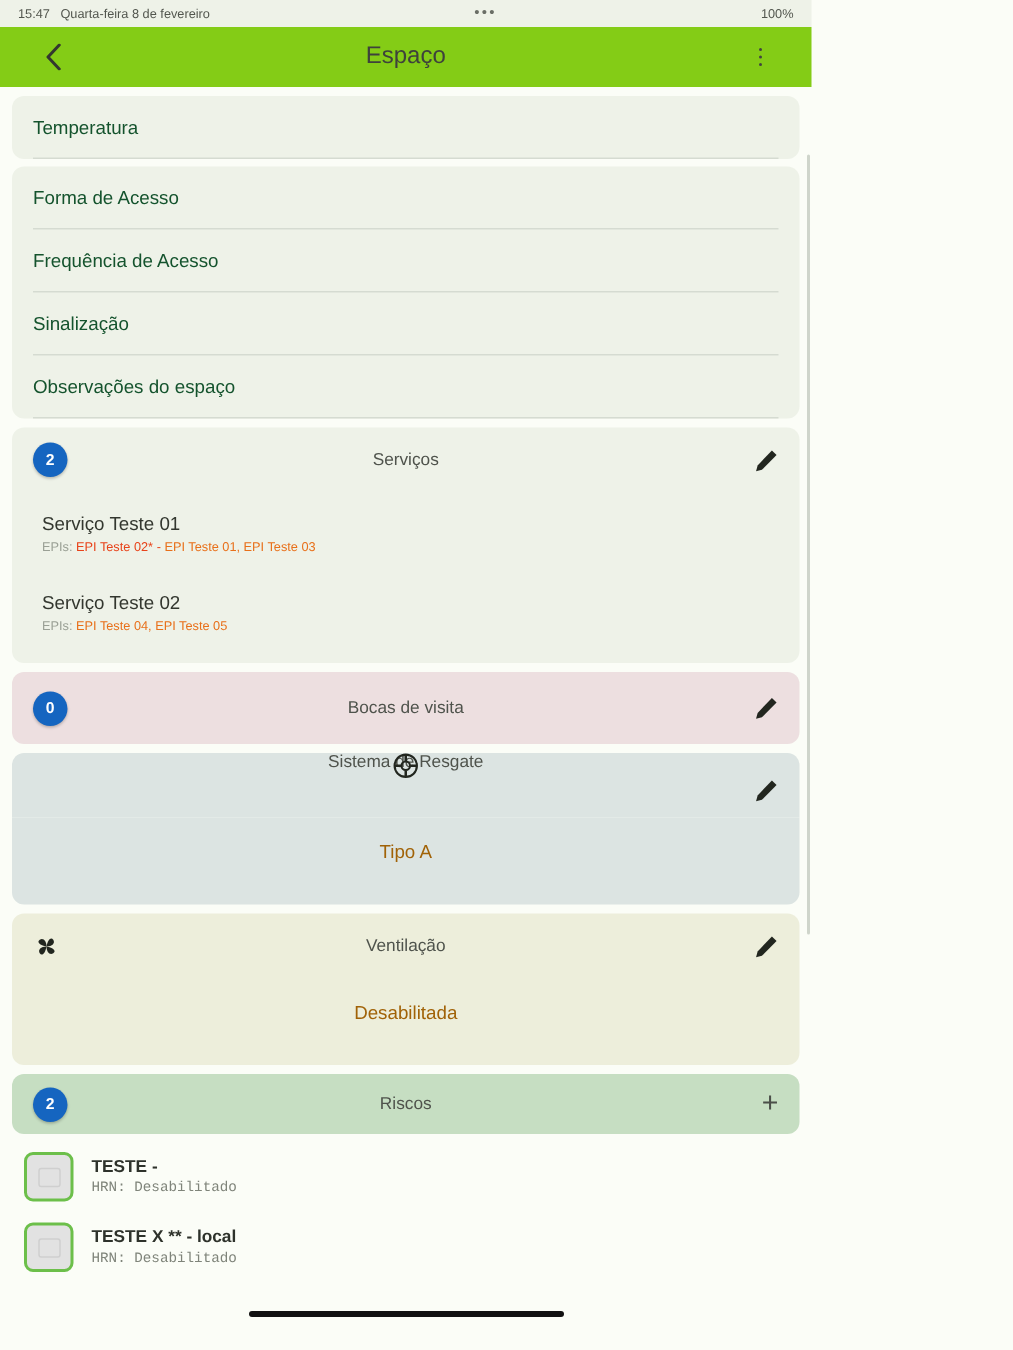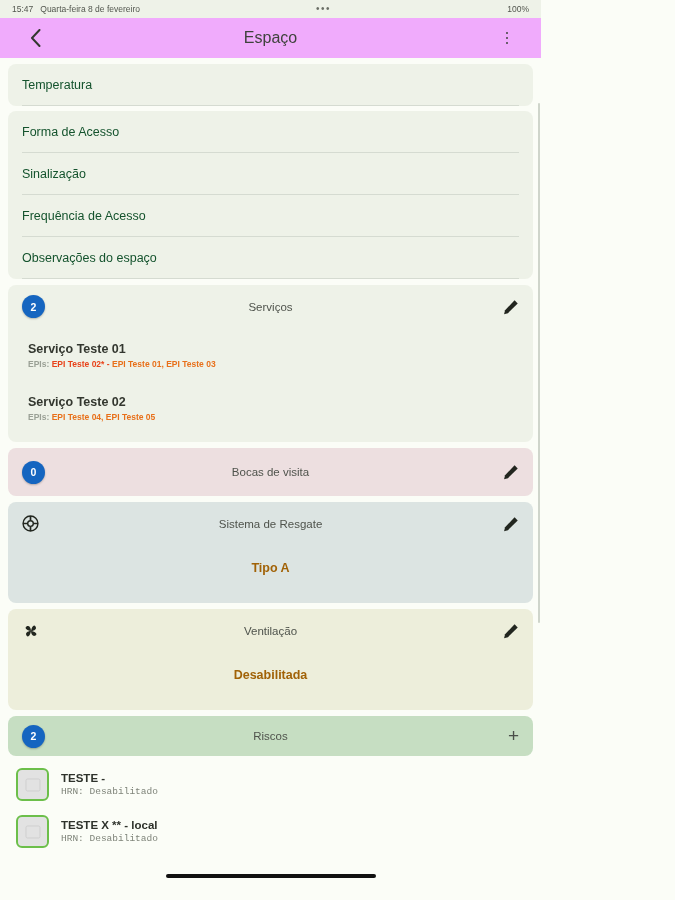--- a/index.html
+++ b/index.html
@@ -42,21 +42,21 @@
     position: relative; background: #3c403a;
   }
   .batt::after {
     content: ""; position: absolute; right: -3px; top: 2px;
     width: 2px; height: 4px; background: #3c403a; border-radius: 0 1px 1px 0;
   }
 
   
   .appbar {
     height: 40px;
-    background: #f0abfc;
+    background: #84cc16;
     display: flex;
     align-items: center;
     padding: 0 24px;
     flex: 0 0 auto;
     position: relative;
   }
   .back-btn {
     width: 22px; height: 24px; display: flex; align-items: center; justify-content: center;
     cursor: pointer;
   }
@@ -122,21 +122,20 @@
     z-index: 2;
   }
   .band-action { margin-left: auto; z-index: 2; cursor: pointer; display:flex; align-items:center; }
   .plus-ico { font-size: 19px; color: #4b4f49; line-height: 14px; }
 
   
   .sec-body {
     margin: 0 8px;
     border-radius: 0 0 8px 8px;
     padding: 6px 14px 12px 14px;
-    font-weight: bold;
   }
   .sec-body.serv { background: #eef2e8; padding-top: 8px; padding-bottom: 16px; }
   .sub-center { text-align: center; font-size: 12.5px; color: #a16207; padding: 10px 0 16px 0; }
 
   .serv-item { padding: 6px 0 4px 6px; }
   .serv-name { font-size: 12.5px; color: #33372f; margin-bottom: 3px; }
   .serv-epis { font-size: 8.5px; color: #9aa095; }
   .serv-epis .hl { color: #e8701a; }
   .serv-epis .hl-red { color: #e8431a; }
 
@@ -200,22 +199,22 @@
   <div class="content">
 
     <div class="scrollbar"></div>
 
     <div class="card top-card">
       <div class="field">Temperatura</div>
     </div>
 
     <div class="card">
       <div class="field">Forma de Acesso</div>
+      <div class="field">Frequência de Acesso</div>
       <div class="field">Sinalização</div>
-      <div class="field">Frequência de Acesso</div>
       <div class="field">Observações do espaço</div>
     </div>
 
     <div class="band" style="background:#eef2e8;">
       <div class="badge">2</div>
       <div class="band-title">Serviços</div>
       <div class="band-action">
         <svg width="16" height="16" viewBox="0 0 20 20">
           <path d="M14.5 1.6 L18.4 5.5 L6.2 17.7 L1.3 19 L2.6 14.1 Z" fill="#22261f"></path>
         </svg>
@@ -243,21 +242,21 @@
     <div class="band rounded" style="background:#eddfe0;height:48px;margin-top:6px;">
       <div class="badge">0</div>
       <div class="band-title">Bocas de visita</div>
       <div class="band-action">
         <svg width="16" height="16" viewBox="0 0 20 20">
           <path d="M14.5 1.6 L18.4 5.5 L6.2 17.7 L1.3 19 L2.6 14.1 Z" fill="#22261f"></path>
         </svg>
       </div>
     </div>
 
-    <div class="band" style="background:#dce4e2;margin-top:6px;">
+    <div class="band" style="background:#dce4e2;margin-top:6px;flex-direction:column;">
       <svg width="17" height="17" viewBox="0 0 24 24" style="z-index:2">
         <circle cx="12" cy="12" r="10.5" fill="none" stroke="#22261f" stroke-width="2"></circle>
         <circle cx="12" cy="12" r="4" fill="none" stroke="#22261f" stroke-width="2"></circle>
         <path d="M12 1.5 L12 7.5 M12 16.5 L12 22.5 M1.5 12 L7.5 12 M16.5 12 L22.5 12" stroke="#22261f" stroke-width="2.4"></path>
       </svg>
       <div class="band-title">Sistema de Resgate</div>
       <div class="band-action">
         <svg width="16" height="16" viewBox="0 0 20 20">
           <path d="M14.5 1.6 L18.4 5.5 L6.2 17.7 L1.3 19 L2.6 14.1 Z" fill="#22261f"></path>
         </svg>

